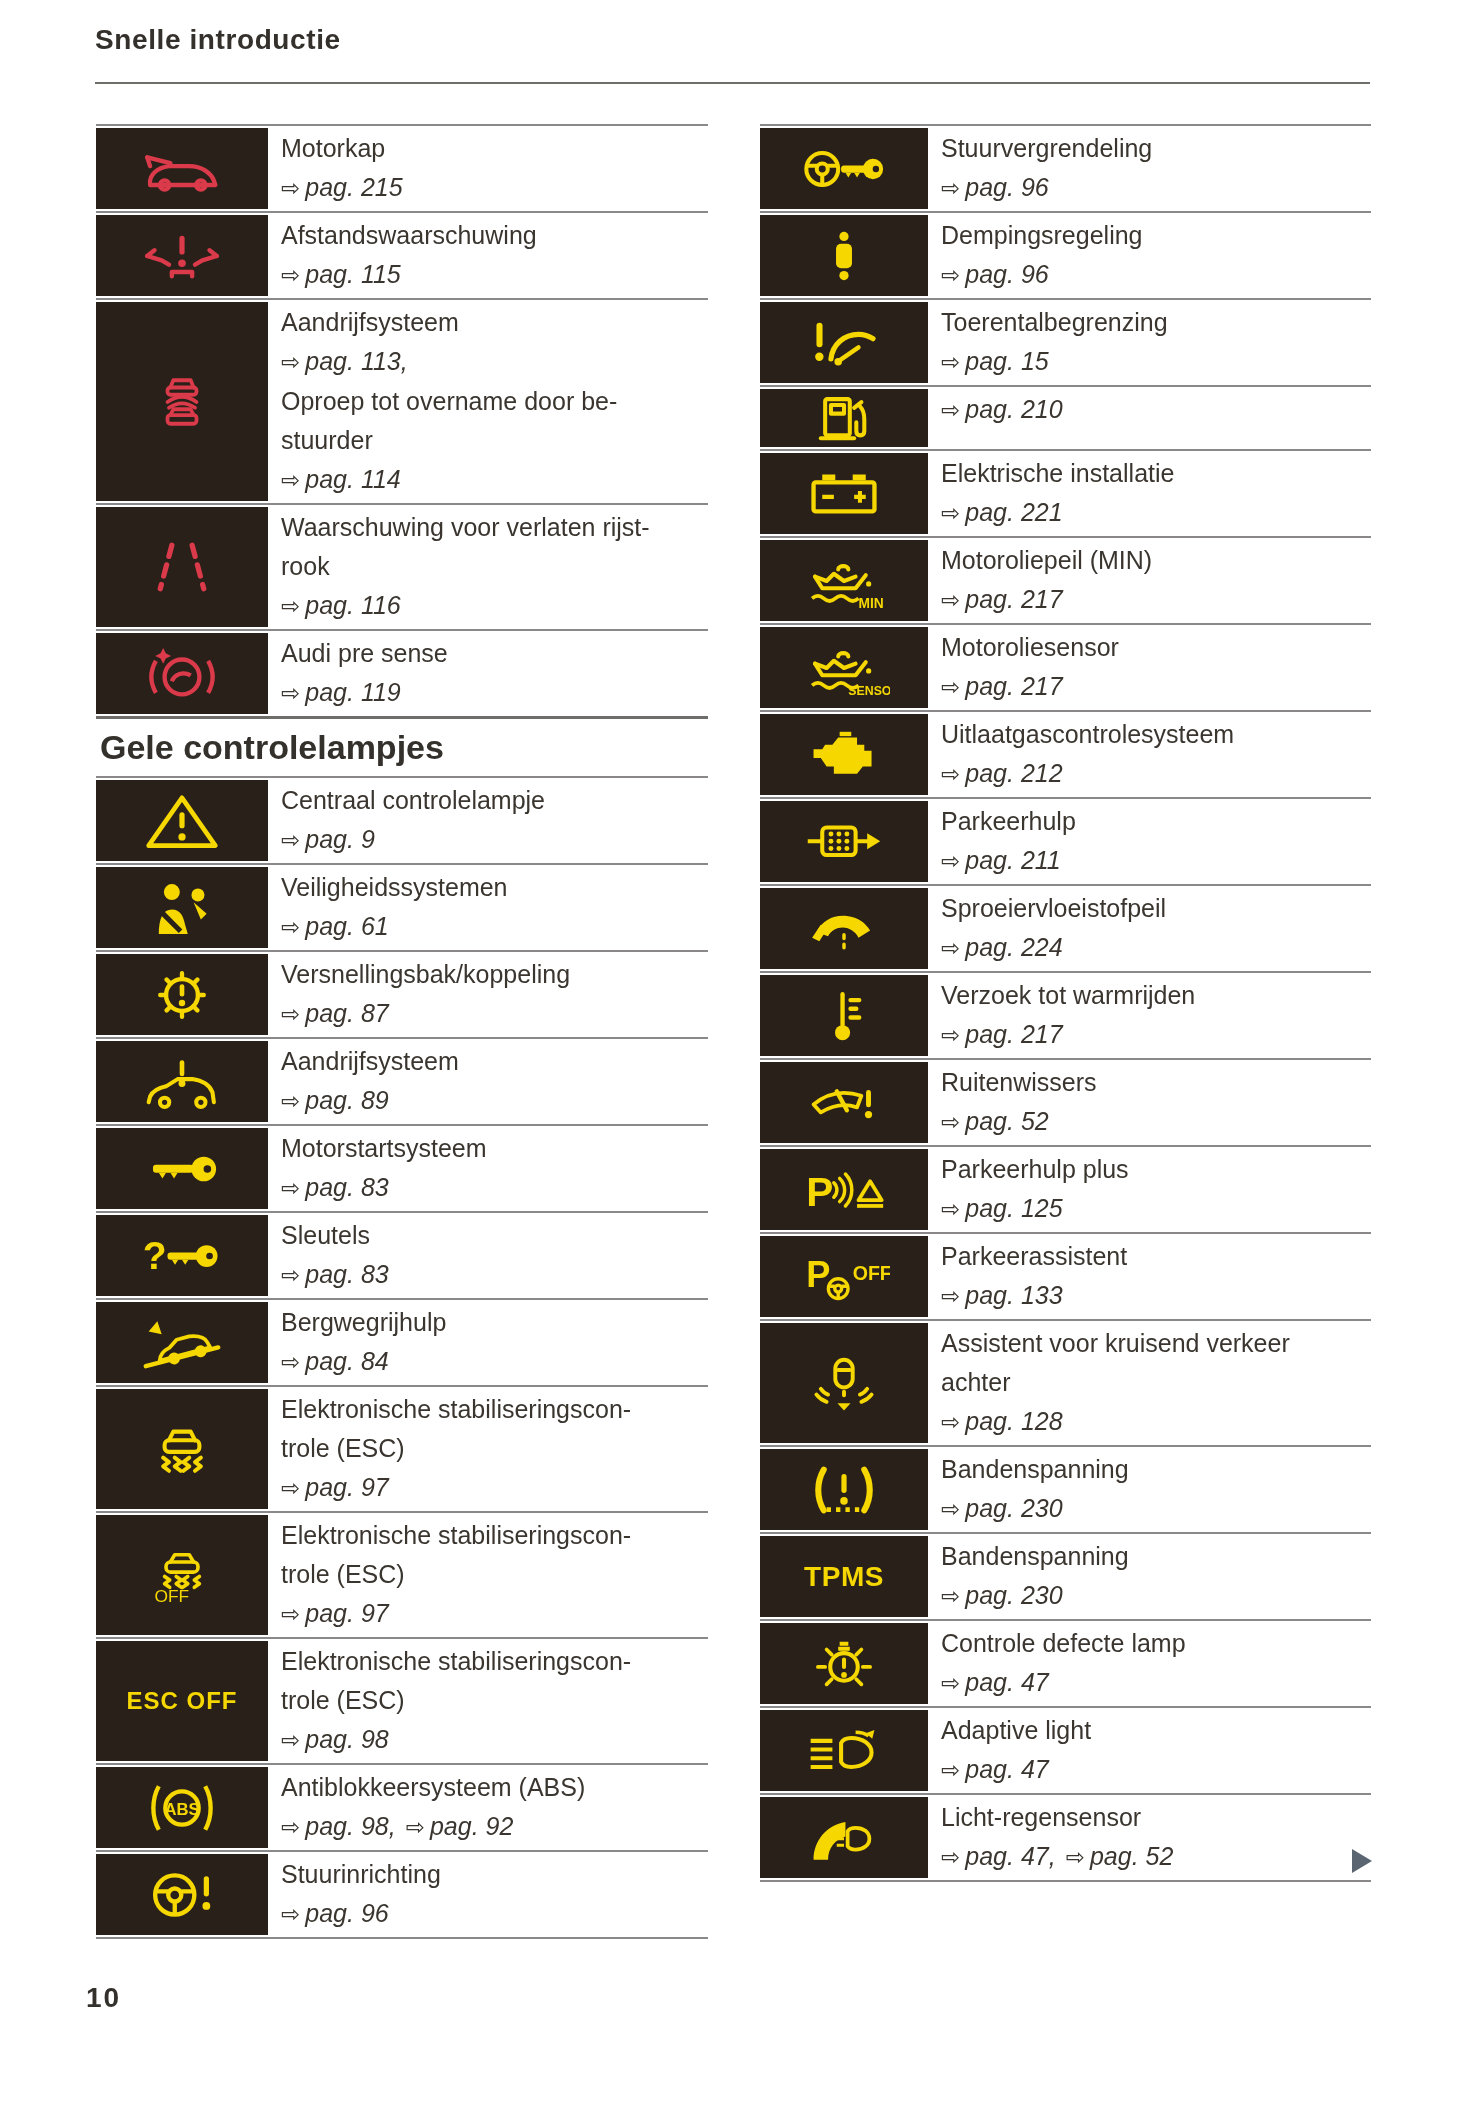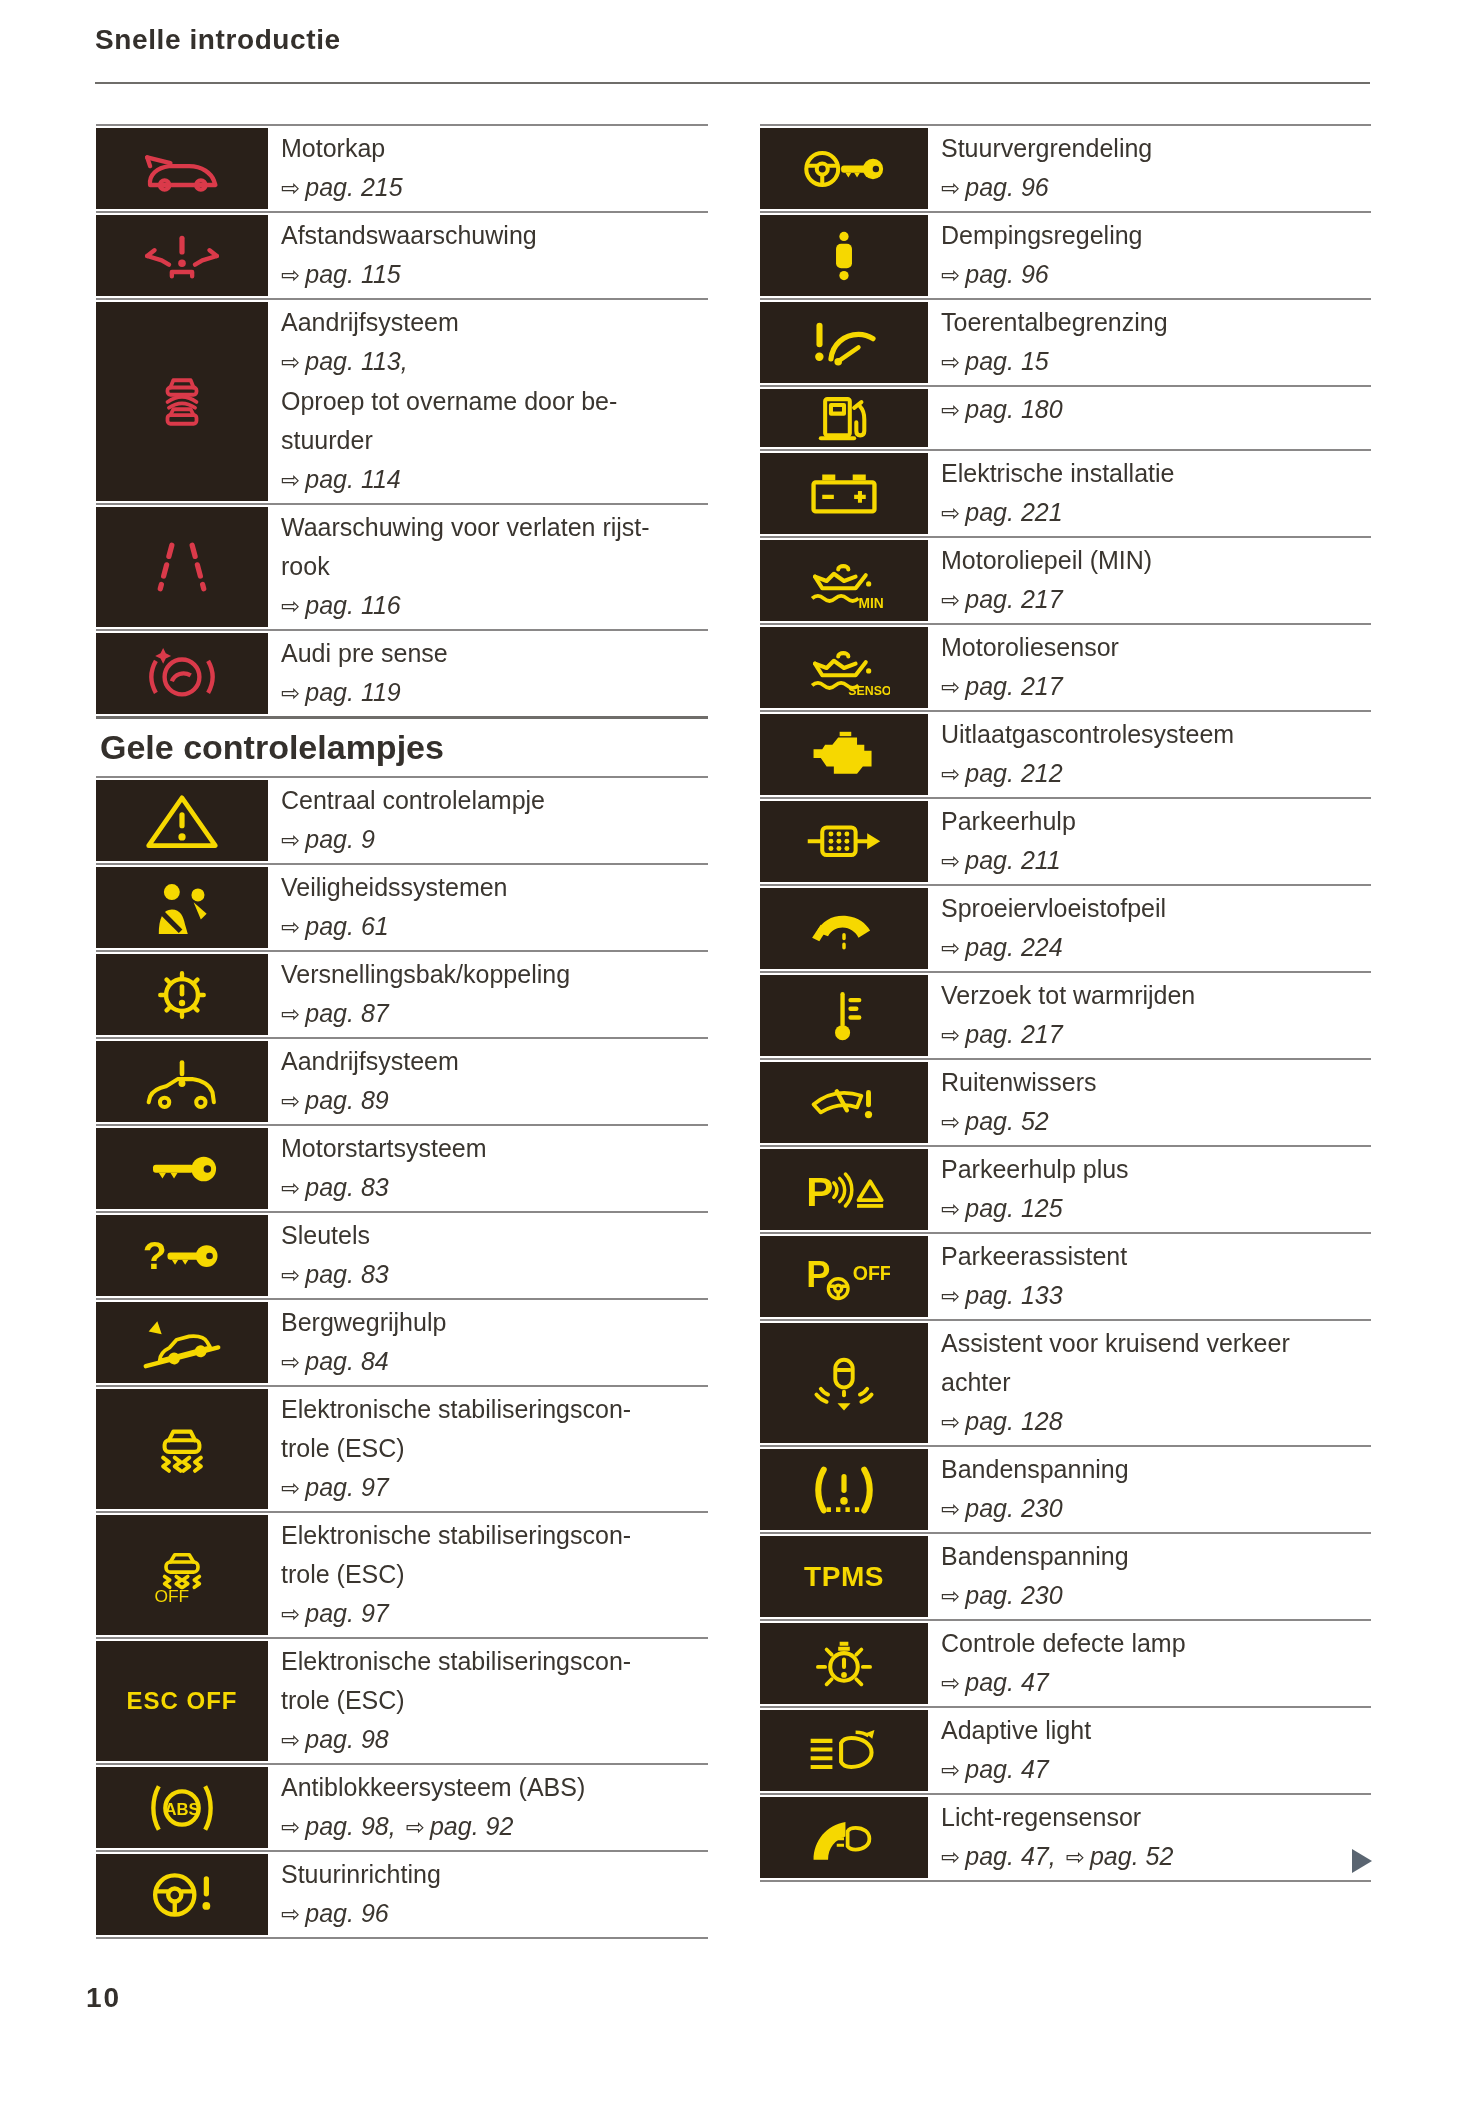--- a/index.html
+++ b/index.html
@@ -441,21 +441,21 @@
                   <rect x="17" y="7" width="17" height="25" rx="1.5"></rect>
                   <rect x="21" y="11" width="9" height="6"></rect>
                   <path d="M14 34h23"></path>
                   <path d="M37 13l5-4"></path>
                   <path d="M41 12c2 2 3 5 3 9v8c0 2-1.2 3-2.8 3-1.6 0-2.7-1-2.7-3v-6"></path>
                 </g>
               </svg>
             </span>
           </div>
           <div class="tcell">
-            <div class="line"><span class="seg-arrow">⇨</span><span class="seg-ref">pag. 180</span></div>
+            <div class="line"><span class="seg-arrow">⇨</span><span class="seg-ref">pag. 210</span></div>
           </div>
         </div>
         <div class="irow">
           <div class="icell" style="color: rgb(246, 216, 0);">
             <span>
               <svg viewBox="0 0 60 40">
                 <rect x="9" y="12" width="42" height="20" rx="1.5" fill="none" stroke="currentColor" stroke-width="3"></rect>
                 <g stroke="currentColor" stroke-width="4">
                   <path d="M15 8.5h9M36 8.5h9"></path>
                 </g>

